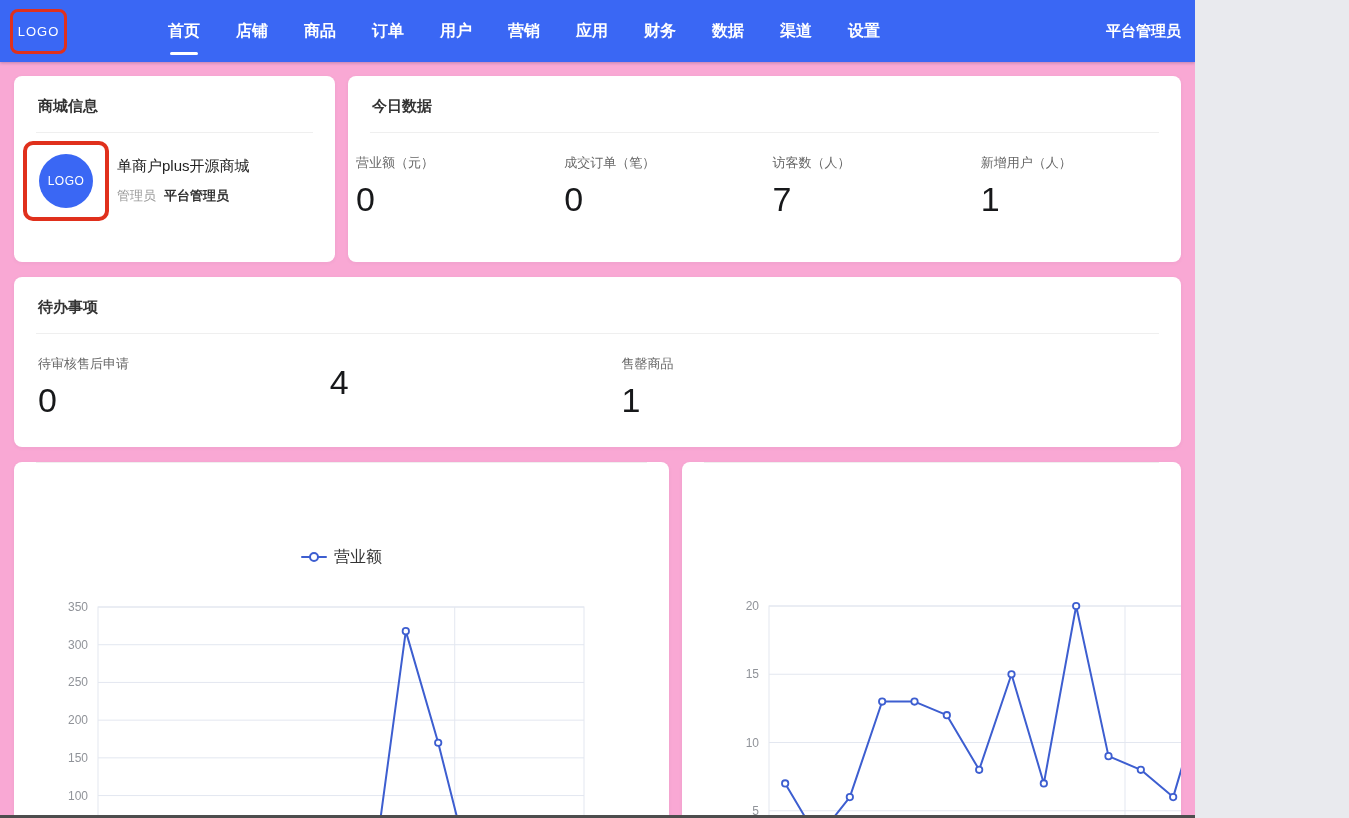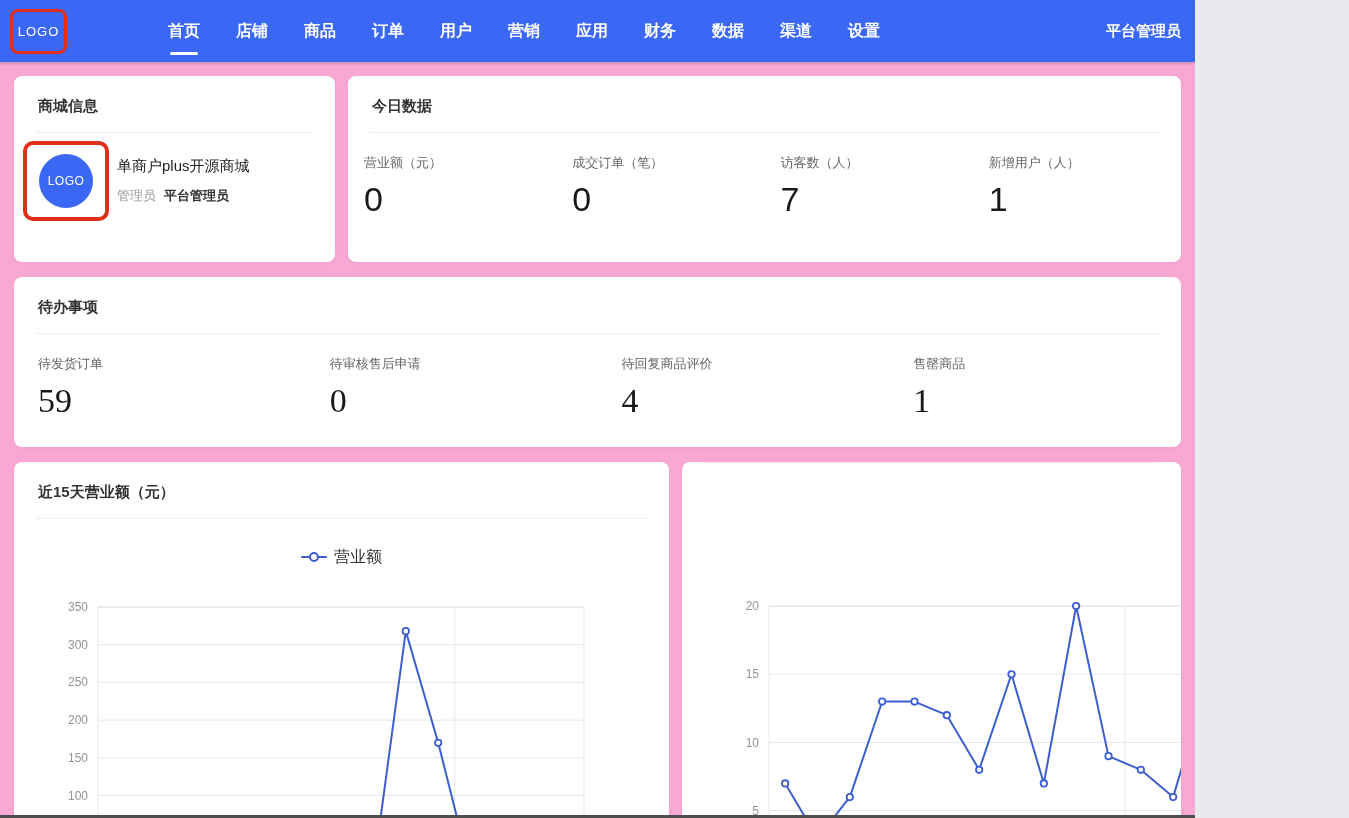--- a/index.html
+++ b/index.html
@@ -54,23 +54,23 @@
     display:flex; align-items:center; justify-content:center;
   }
   .mall-text { margin-left:8px; }
   .mall-name { font-size:15px; font-weight:400; color:#222; }
   .mall-roles { margin-top:11px; font-size:13px; display:flex; gap:8px; align-items:center; }
   .role-label { color:#999; }
   .role-value { color:#333; font-weight:600; }
 
   
   .today-card { flex:1; height:186px; }
-  .todo-card  { width:100%; height:170px;font-family:Liberation Serif, serif; }
+  .todo-card  { width:100%; height:170px; }
   .stats-grid { display:grid; grid-template-columns:repeat(4,1fr); padding-top:21px; }
-  .stat { padding-left:16px; }
+  .stat { padding-left:8px; }
   .todo-card .stat { padding-left:24px; }
   .stat-label { font-size:13px; color:#666; }
   .stat-value { margin-top:9px; font-size:34px; color:#17181A; line-height:1.1; }
 
   
   .chart-card { height:480px; overflow:hidden; }
   .chart-left { width:655px; }
   .chart-right { flex:1; }
   .legend {
     position:absolute; top:86px; left:0; right:0; height:18px;
@@ -152,42 +152,36 @@
           </div>
       </div>
     </div>
 
     <div class="row">
       <div class="card todo-card">
         <div class="card-head">待办事项</div>
         <div class="divider"></div>
         <div class="stats-grid">
             <div class="stat">
-              <div class="stat-label">待发货订单</div>
-              <div class="stat-value">59</div>
-            </div>
-            <div class="stat">
               <div class="stat-label">待审核售后申请</div>
               <div class="stat-value">0</div>
             </div>
             <div class="stat">
-              <div class="stat-label">待回复商品评价</div>
               <div class="stat-value">4</div>
             </div>
             <div class="stat">
               <div class="stat-label">售罄商品</div>
               <div class="stat-value">1</div>
             </div>
           </div>
       </div>
     </div>
 
     <div class="row">
       <div class="card chart-card chart-left">
-        <div class="card-head">近15天营业额（元）</div>
         <div class="divider"></div>
         <div class="legend">
           <svg width="26" height="12">
             <line x1="1" y1="6" x2="25" y2="6" stroke="#3D5ED0" stroke-width="2" stroke-linecap="round"></line>
             <circle cx="13" cy="6" r="4" fill="#ffffff" stroke="#3D5ED0" stroke-width="2"></circle>
           </svg>
           <span>营业额</span>
         </div>
         <svg class="chart" id="chart1-svg" width="655" height="480">
             <line x1="84" y1="409" x2="570" y2="409" stroke="#E3E7F0" stroke-width="1"></line>

